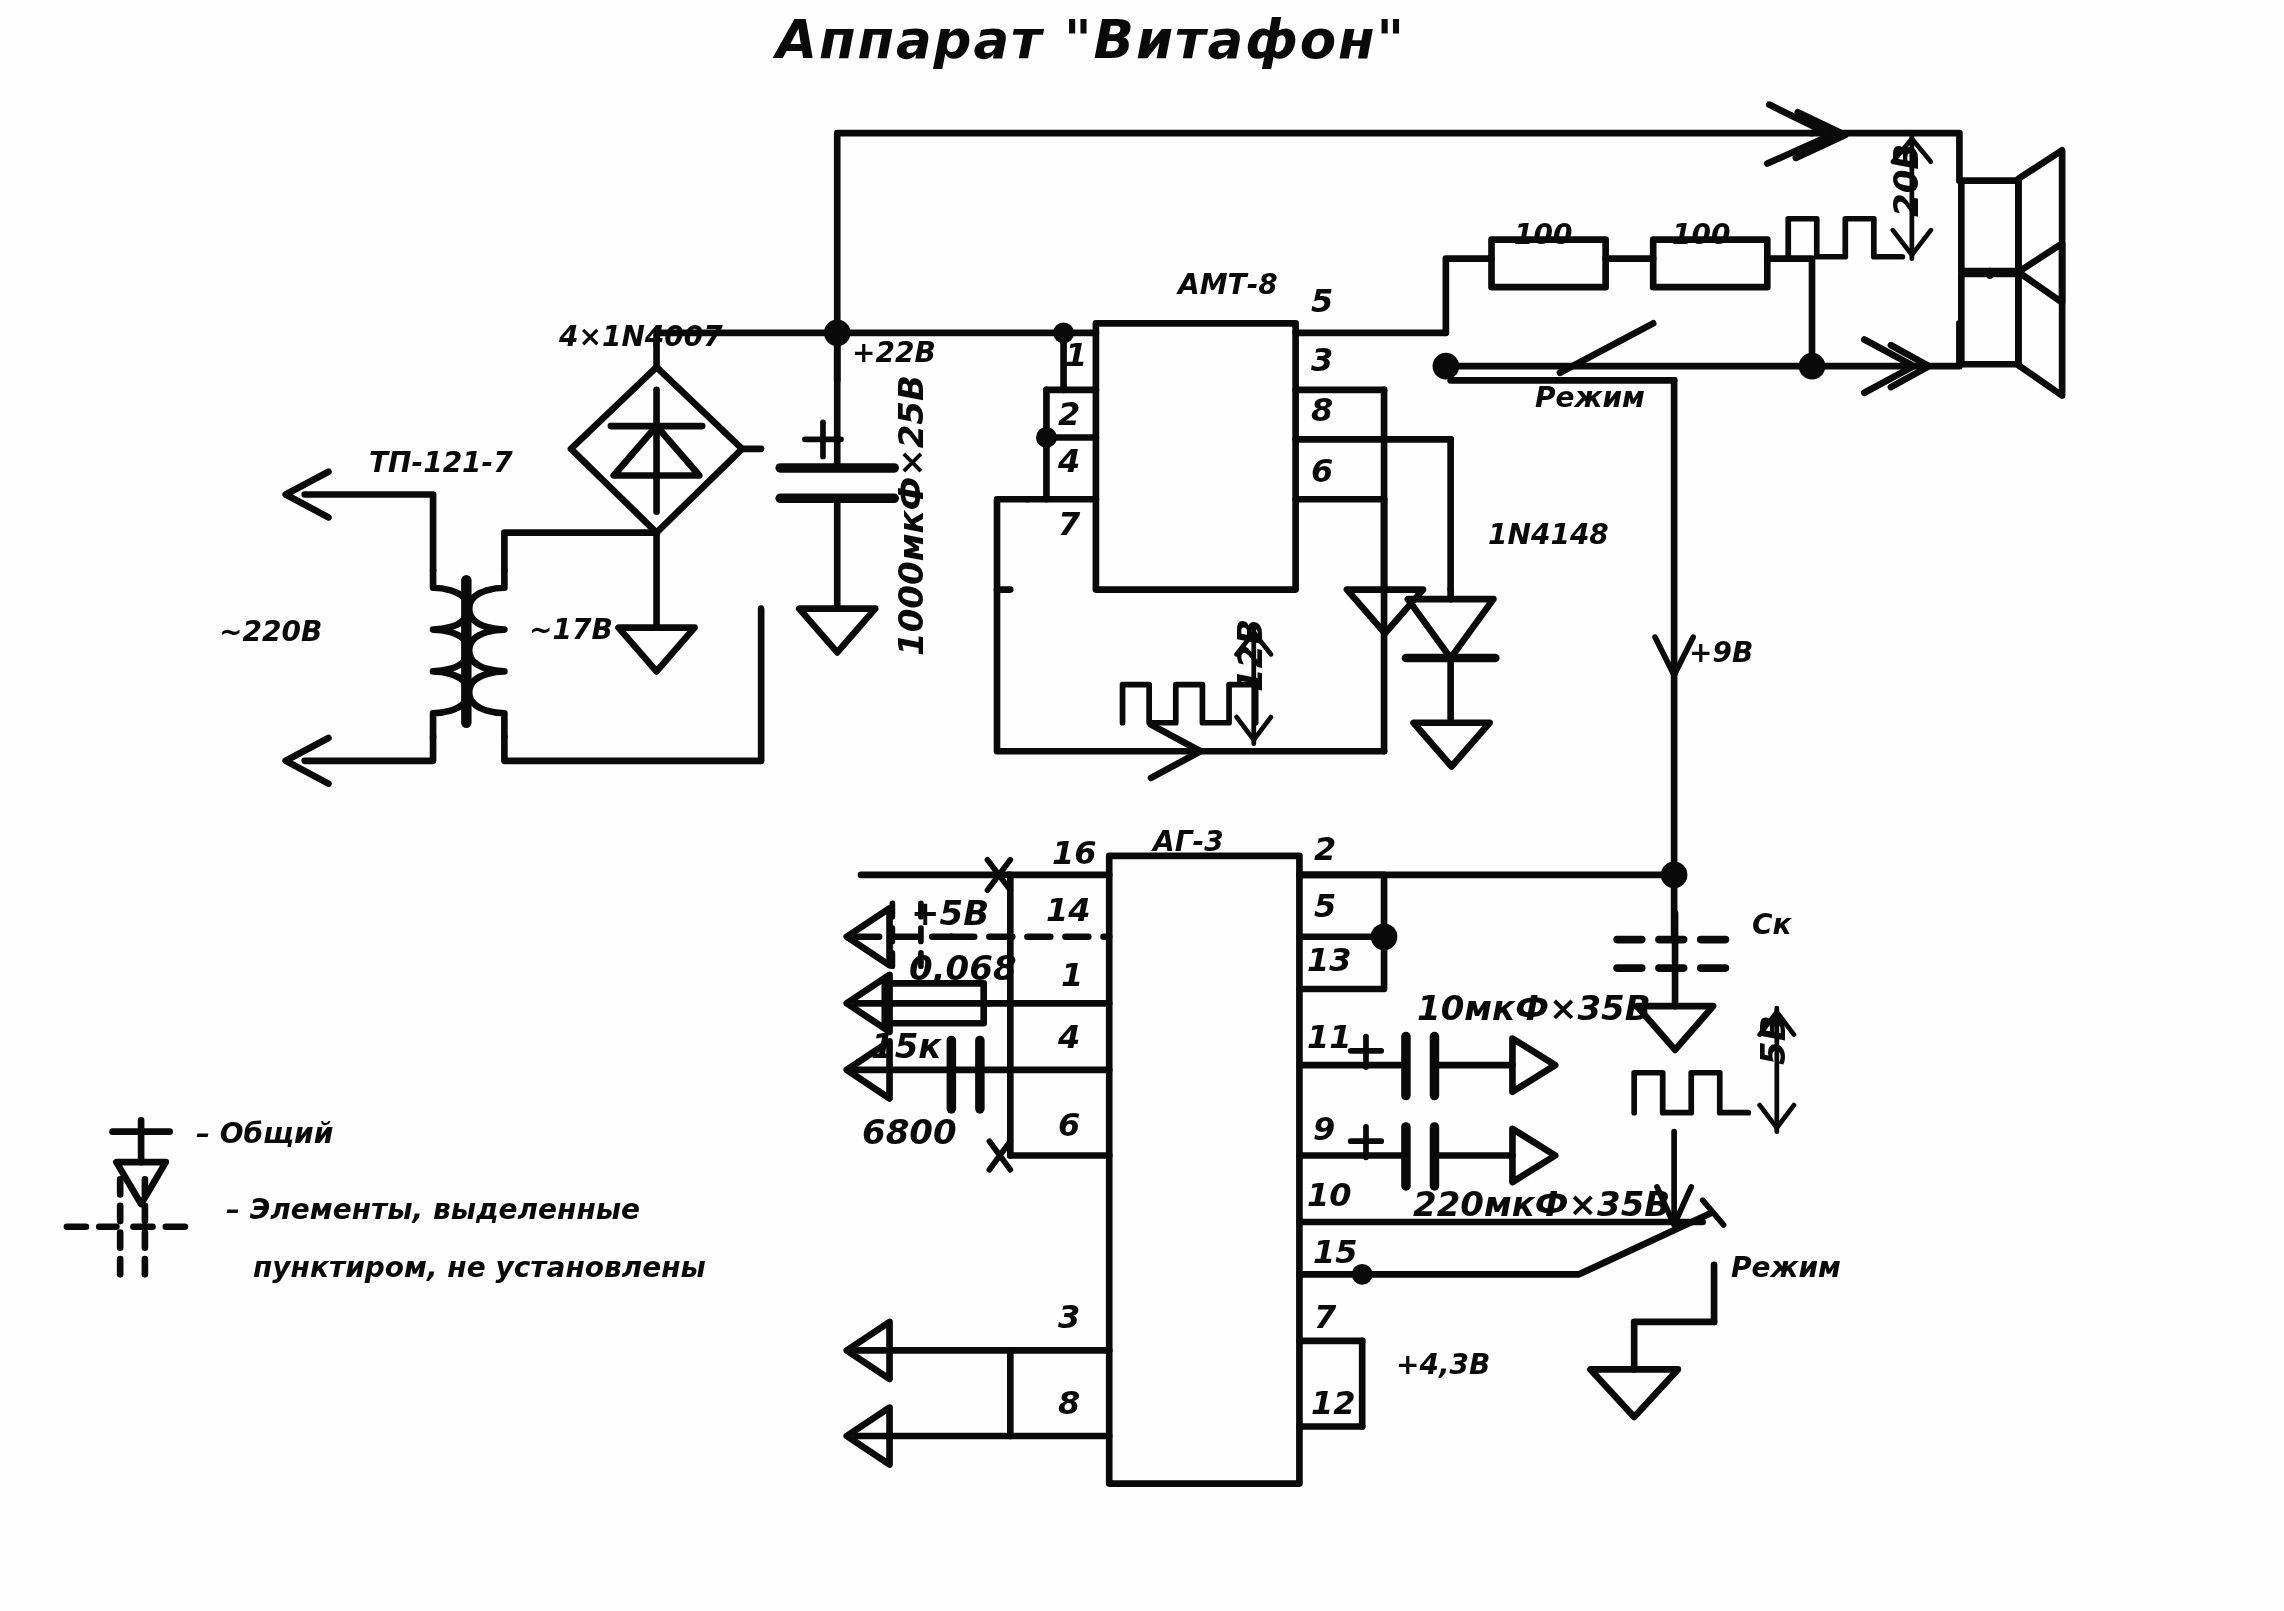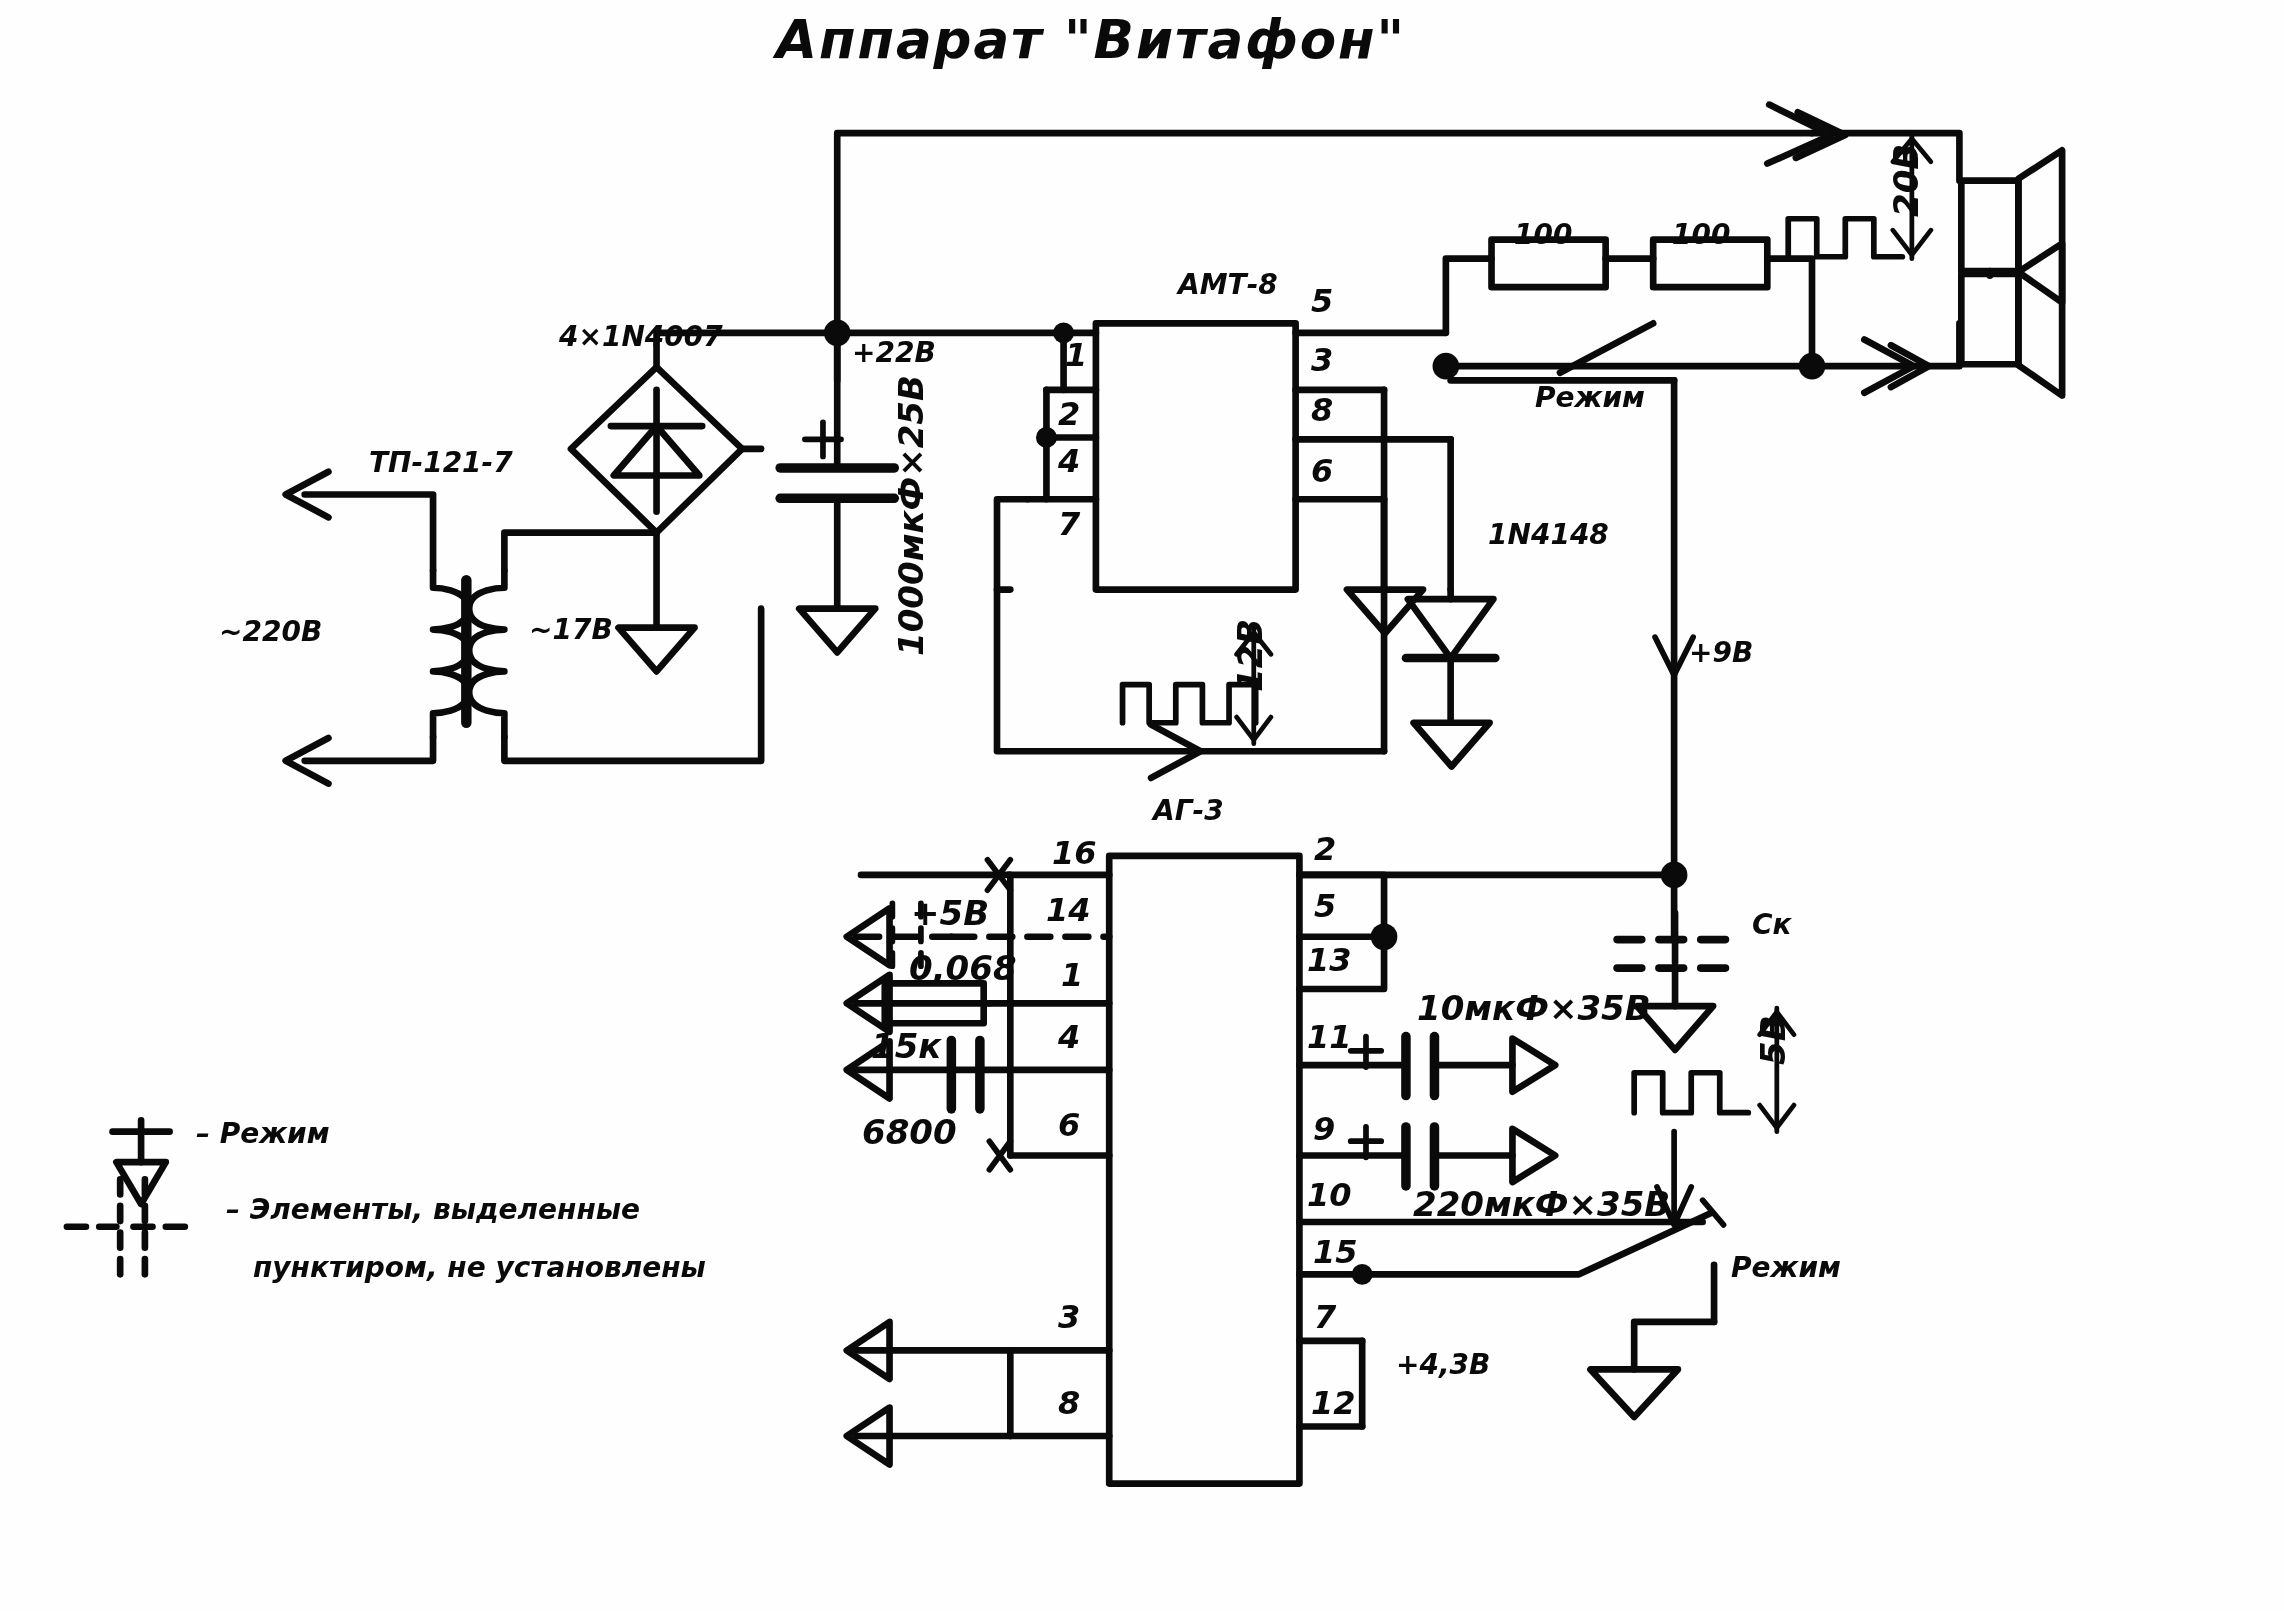--- a/index.html
+++ b/index.html
@@ -265,21 +265,21 @@
 <div class="lbl t-big" style="left:1672px;top:221px;">100</div>
 <div class="lbl t-big" style="left:1535px;top:384px;">Режим</div>
 
 <div class="lbl t-mid rot90" style="left:1889px;top:217px;">20В</div>
 <div class="lbl t-mid rot90" style="left:1233px;top:692px;">12В</div>
 <div class="lbl t-mid rot90" style="left:1756px;top:1065px;">5В</div>
 
 <div class="lbl t-big" style="left:1488px;top:521px;">1N4148</div>
 <div class="lbl t-big" style="left:1689px;top:639px;">+9В</div>
 
-<div class="lbl t-big" style="left:1153px;top:797px;font-style:italic;">АГ-3</div>
+<div class="lbl t-big" style="left:1153px;top:828px;font-style:italic;">АГ-3</div>
 <div class="lbl t-pin" style="left:1052px;top:837px;">16</div>
 <div class="lbl t-pin" style="left:1046px;top:894px;">14</div>
 <div class="lbl t-pin" style="left:1061px;top:959px;">1</div>
 <div class="lbl t-pin" style="left:1058px;top:1021px;">4</div>
 <div class="lbl t-pin" style="left:1058px;top:1109px;">6</div>
 <div class="lbl t-pin" style="left:1058px;top:1301px;">3</div>
 <div class="lbl t-pin" style="left:1058px;top:1387px;">8</div>
 
 <div class="lbl t-pin" style="left:1314px;top:833px;">2</div>
 <div class="lbl t-pin" style="left:1314px;top:890px;">5</div>
@@ -294,18 +294,18 @@
 <div class="lbl t-mid" style="left:911px;top:852px;margin-top:44px;">+5В</div>
 <div class="lbl t-mid" style="left:909px;top:951px;">0,068</div>
 <div class="lbl t-mid" style="left:871px;top:1029px;">15к</div>
 <div class="lbl t-mid" style="left:862px;top:1115px;">6800</div>
 <div class="lbl t-mid" style="left:1417px;top:991px;">10мкФ×35В</div>
 <div class="lbl t-mid" style="left:1413px;top:1187px;">220мкФ×35В</div>
 <div class="lbl t-big" style="left:1752px;top:911px;">Cк</div>
 <div class="lbl t-big" style="left:1396px;top:1351px;">+4,3В</div>
 <div class="lbl t-big" style="left:1731px;top:1254px;">Режим</div>
 
-<div class="lbl t-big" style="left:196px;top:1120px;">– Режим</div>
+<div class="lbl t-big" style="left:196px;top:1120px;">– Общий</div>
 <div class="lbl t-big" style="left:253px;top:1254px;">пунктиром, не установлены</div>
 <div class="lbl t-big" style="left:226px;top:1196px;">– Элементы, выделенные</div>
 
 </div>
 
 
 </body></html>

